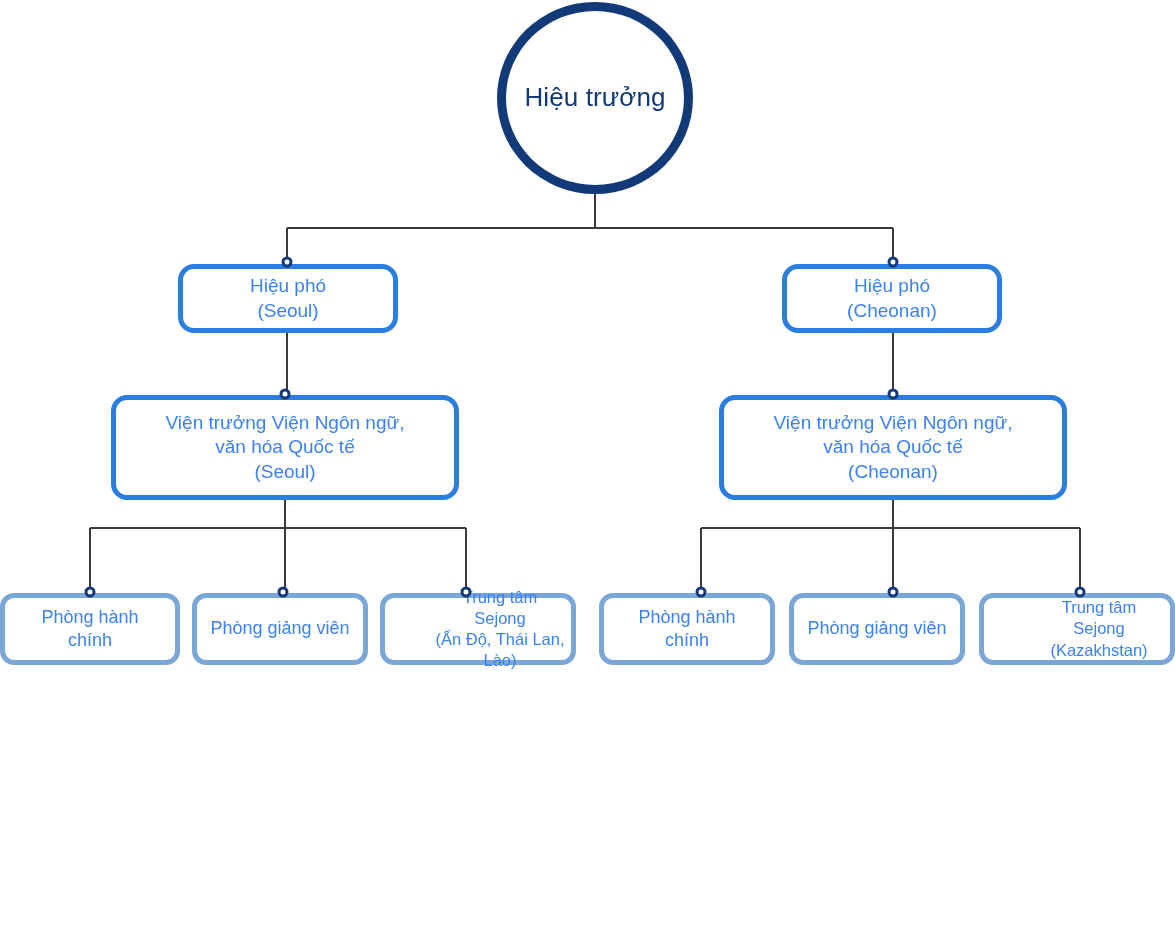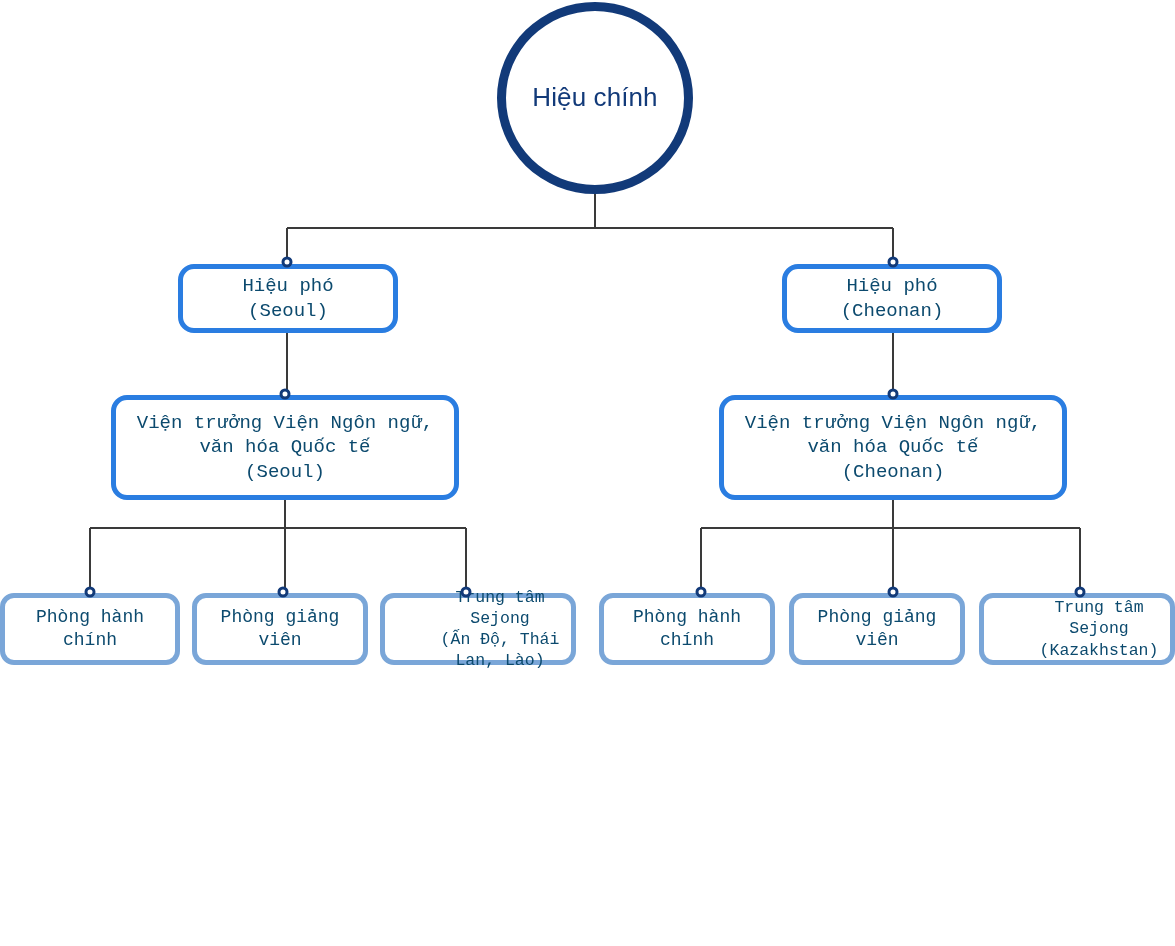--- a/index.html
+++ b/index.html
@@ -50,25 +50,24 @@
   .node-box {
     position: absolute;
     box-sizing: border-box;
     background: #ffffff;
     display: flex;
     align-items: center;
     justify-content: center;
     text-align: center;
   }
   .node-box .node-text {
-    color: #0c4a6e;
+    color: #3b82f6;
     line-height: 1.28;
     padding: 0 6px;
     white-space: pre-line;
-    font-family: Liberation Mono, monospace;
   }
 
   
   .node-box.level-2,
   .node-box.level-3 {
     border: 5px solid #2a7de1;
     border-radius: 16px;
   }
   .node-box.level-2 .node-text,
   .node-box.level-3 .node-text {
@@ -124,21 +123,21 @@
 
       <path d="M 893 500 L 893 528"></path>
       <path d="M 701 528 L 1080 528"></path>
       <path d="M 701 528 L 701 589"></path>
       <path d="M 893 528 L 893 589"></path>
       <path d="M 1080 528 L 1080 589"></path>
     </g>
   </svg>
 
   <div class="node-root" style="left:497px; top:2px; width:196px; height:192px;">
-    <span class="node-text">Hiệu chính</span>
+    <span class="node-text">Hiệu trưởng</span>
   </div>
 
   <div class="node-box level-2" style="left:178px; top:264px; width:220px; height:69px;">
     <span class="node-text">Hiệu phó
 (Seoul)</span>
   </div>
   <div class="connector-dot" style="left:287px; top:262px;"></div>
 
   <div class="node-box level-2" style="left:782px; top:264px; width:220px; height:69px;">
     <span class="node-text">Hiệu phó

